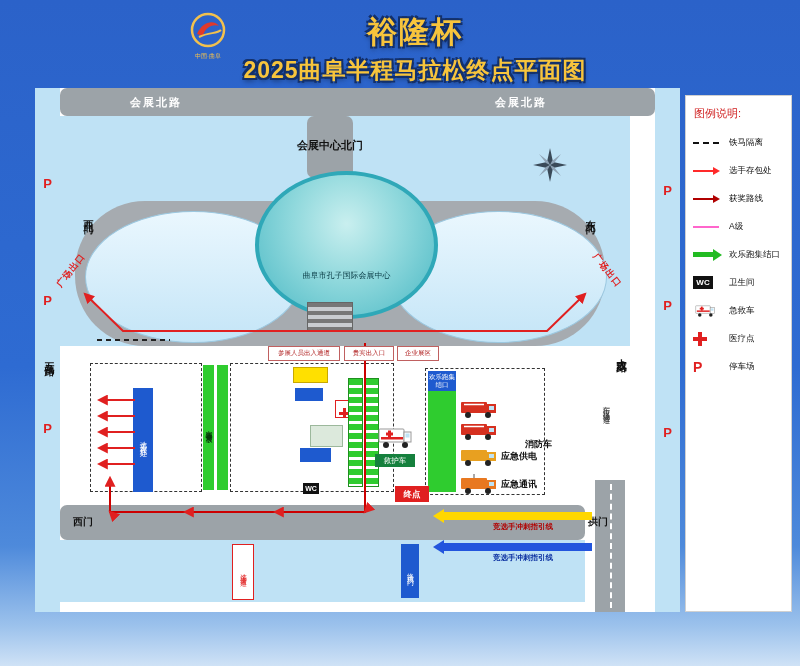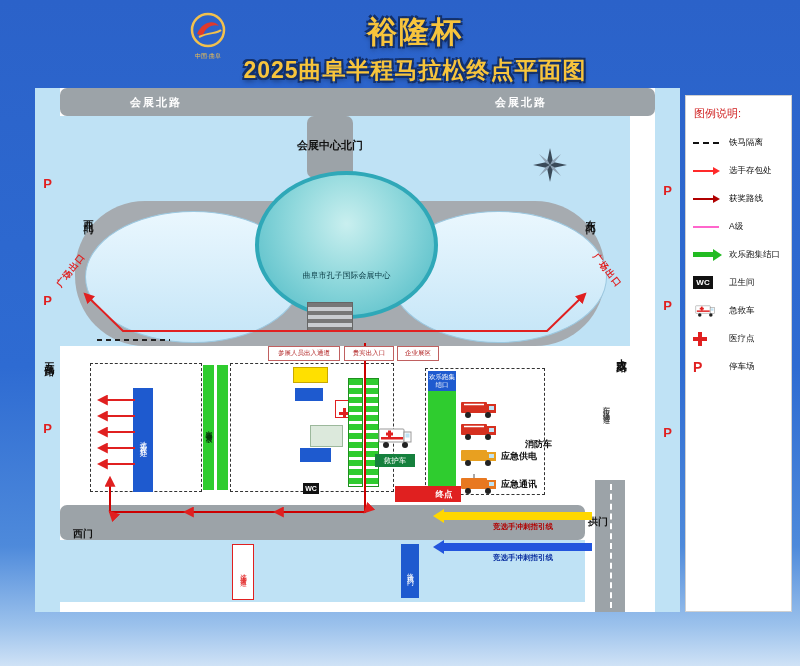--- a/index.html
+++ b/index.html
@@ -46,21 +46,21 @@
   .cross14::before{left:5px;top:0;width:4px;height:14px;}
   .cross14::after{top:5px;left:0;width:14px;height:4px;}
   .cross10::before{left:3.5px;top:0;width:3px;height:10px;}
   .cross10::after{top:3.5px;left:0;width:10px;height:3px;}
   .wcbox{background:#111;color:#fff;font-weight:bold;font-size:7px;text-align:center;line-height:11px;}
   .fr{display:flex;flex-direction:column;}
   .fr-head{background:#1E5ACF;color:#fff;font-size:6.5px;text-align:center;padding:2px 1px;line-height:8px;}
   .fr-body{flex:1;background:#2FCC2F;}
   .truck-label{font-size:9px;color:#111;font-weight:bold;}
   .amb-label{background:#15803d;color:#fff;font-size:7.5px;text-align:center;line-height:13px;}
-  .finish{background:#E02020;color:#fff;font-weight:bold;font-size:8.5px;text-align:center;line-height:16px;padding-left:32px;}
+  .finish{background:#E02020;color:#fff;font-weight:bold;font-size:8.5px;text-align:center;line-height:16px;}
   .arrow-y{background:#FFD700;}
   .arrow-y::before{content:"";position:absolute;left:-11px;top:-3px;border-top:7px solid transparent;border-bottom:7px solid transparent;border-right:11px solid #FFD700;}
   .arrow-b{background:#2255DD;}
   .arrow-b::before{content:"";position:absolute;left:-11px;top:-3px;border-top:7px solid transparent;border-bottom:7px solid transparent;border-right:11px solid #2255DD;}
   .sprint-y{color:#B00000;font-size:7.5px;font-weight:bold;text-align:center;}
   .sprint-b{color:#0A2FA0;font-size:7.5px;font-weight:bold;text-align:center;}
   .stand-red{background:#fff;border:1.5px solid #E02020;color:#E02020;font-size:7px;display:flex;align-items:center;justify-content:center;}
   .stand-blue{background:#1E5ACF;color:#fff;font-size:7px;display:flex;align-items:center;justify-content:center;}
   .road-vert{background:#9CA3A8;}
   .road-vert::before{content:"";position:absolute;left:50%;top:4px;bottom:4px;border-left:2px dashed #fff;}
@@ -226,21 +226,21 @@
       <rect x="1" y="4" width="26" height="11" fill="#E87820" rx="1"></rect>
         <rect x="27" y="6" width="9" height="9" fill="#E87820"></rect>
       <rect x="29" y="8" width="5" height="4" fill="#BEE3F5"></rect>
         <line x1="14" y1="4" x2="14" y2="-1" stroke="#555"></line>
       <circle cx="8" cy="17" r="3" fill="#222"></circle>
         <circle cx="28" cy="17" r="3" fill="#222"></circle>
     </svg>
     <div class="abs truck-label" style="left:466px;top:390px;">应急通讯</div>
 
     <div class="abs road" style="left:25px;top:417px;width:525px;height:35px;"></div>
-    <div class="abs gate-text ztext" style="left:38px;top:427px;margin-top:12px;">西门</div>
+    <div class="abs gate-text ztext" style="left:38px;top:427px;">西门</div>
     <div class="abs gate-text ztext" style="left:553px;top:427px;">拱门</div>
 
     <div class="abs finish ztext" style="left:360px;top:398px;width:34px;height:16px;">终点</div>
 
     <div class="abs arrow-y ztext" style="left:409px;top:424px;width:148px;height:8px;"></div>
     <div class="abs sprint-y ztext" style="left:418px;top:434px;width:140px;">竞选手冲刺指引线</div>
     <div class="abs arrow-b ztext" style="left:409px;top:455px;width:148px;height:8px;"></div>
     <div class="abs sprint-b ztext" style="left:418px;top:465px;width:140px;">竞选手冲刺指引线</div>
 
     <div class="abs strip" style="left:25px;top:452px;width:525px;height:62px;"></div>

